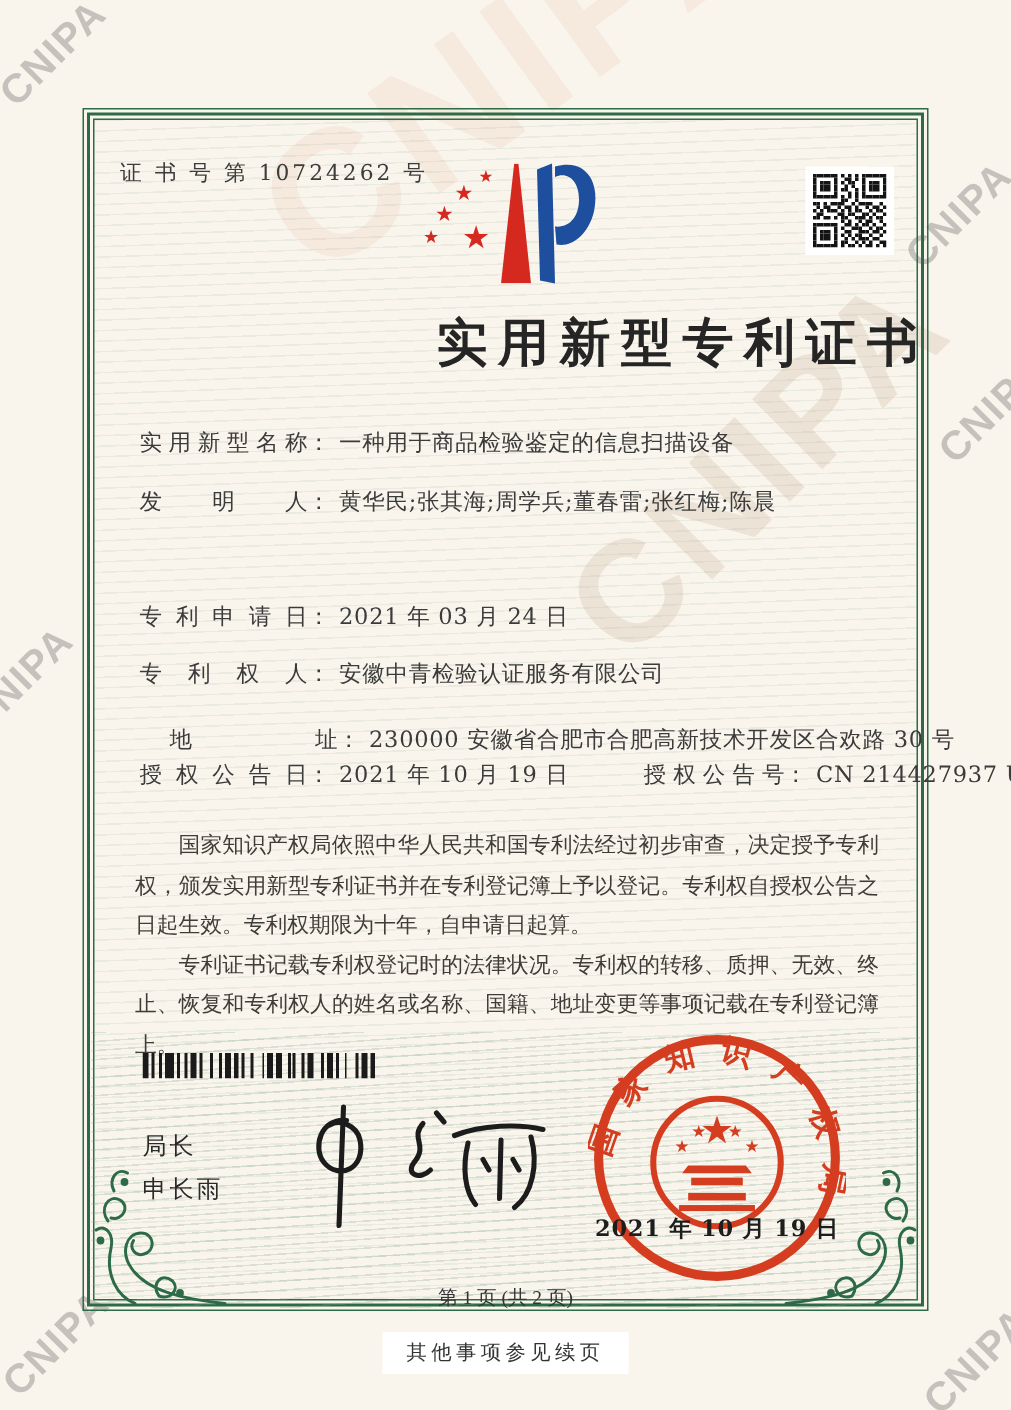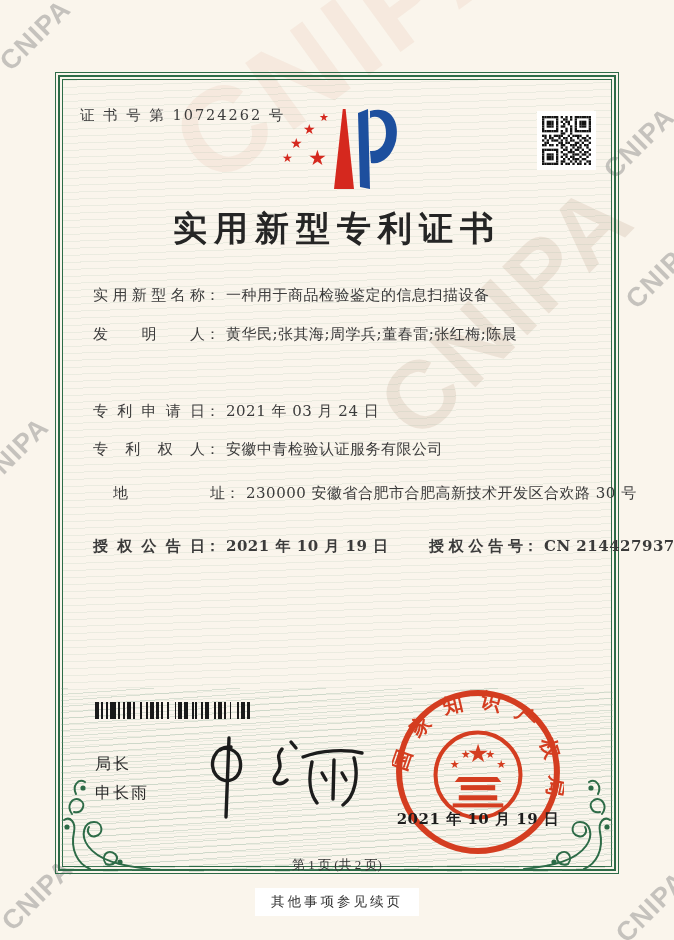--- a/index.html
+++ b/index.html
@@ -29,21 +29,21 @@
 
   
   .cert-number{position:absolute;left:80px;top:106px;font-size:14.5px;letter-spacing:2px;color:#3c3c3c;}
   .logo{position:absolute;left:282px;top:102px;width:116px;height:98px;}
   .logo .star{position:absolute;color:var(--logo-red);line-height:1;}
   .logo .wedge{position:absolute;left:52px;top:7px;width:20px;height:80px;background:var(--logo-red);
     clip-path:polygon(44% 0%,58% 0%,100% 100%,0% 100%);}
   .logo .psvg{position:absolute;left:72px;top:3px;}
   .qr{position:absolute;left:537px;top:111px;width:59px;height:59px;background:#ffffff;
     display:flex;align-items:center;justify-content:center;}
-  .title{position:absolute;left:55px;top:206px;width:564px;text-align:center;
+  .title{position:absolute;left:55px;top:206px;width:564px;text-align:right;
     font-size:34px;font-weight:bold;color:#252525;letter-spacing:7px;}
 
   
   .field{position:absolute;left:93px;font-size:15px;color:#3b3b3b;white-space:nowrap;}
   .flabel{display:inline-block;width:112px;text-align:justify;text-align-last:justify;vertical-align:top;}
   .fcolon{display:inline-block;margin-right:6px;}
   .fvalue{letter-spacing:0.5px;}
   .grant2{position:absolute;left:336px;top:0;}
   .grant2 .flabel{width:94px;}
 
@@ -381,28 +381,30 @@
   </div>
   <div class="field" style="top:402px;">
     <span class="flabel">专利申请日</span><span class="fcolon">：</span><span class="fvalue">2021 年 03 月 24 日</span>
   </div>
   <div class="field" style="top:440px;font-family:Liberation Serif, serif;">
     <span class="flabel">专利权人</span><span class="fcolon">：</span><span class="fvalue">安徽中青检验认证服务有限公司</span>
   </div>
   <div class="field" style="top:484px;margin-left:20px;">
     <span class="flabel">地址</span><span class="fcolon">：</span><span class="fvalue">230000 安徽省合肥市合肥高新技术开发区合欢路 30 号</span>
   </div>
-  <div class="field" style="top:537px;width:500px;font-weight:bold;">
+  <div class="field" style="top:507px;width:500px;">
     <span class="flabel">授权公告日</span><span class="fcolon">：</span><span class="fvalue">2021 年 10 月 19 日</span>
     <span class="grant2">
       <span class="flabel">授权公告号</span><span class="fcolon">：</span><span class="fvalue">CN 214427937 U</span>
     </span>
   </div>
 
   <div class="body-text">
+    <p>国家知识产权局依照中华人民共和国专利法经过初步审查，决定授予专利权，颁发实用新型专利证书并在专利登记簿上予以登记。专利权自授权公告之日起生效。专利权期限为十年，自申请日起算。</p>
+    <p>专利证书记载专利权登记时的法律状况。专利权的转移、质押、无效、终止、恢复和专利权人的姓名或名称、国籍、地址变更等事项记载在专利登记簿上。</p>
   </div>
 
   <div class="barcode" id="barcode-bars"><span style="display: inline-block; height: 17px; width: 3.8px; background: rgb(26, 26, 26);"></span><span style="display: inline-block; height: 17px; width: 1.9px; background: transparent;"></span><span style="display: inline-block; height: 17px; width: 1.9px; background: rgb(26, 26, 26);"></span><span style="display: inline-block; height: 17px; width: 3.8px; background: transparent;"></span><span style="display: inline-block; height: 17px; width: 1.9px; background: rgb(26, 26, 26);"></span><span style="display: inline-block; height: 17px; width: 1.9px; background: transparent;"></span><span style="display: inline-block; height: 17px; width: 5.7px; background: rgb(26, 26, 26);"></span><span style="display: inline-block; height: 17px; width: 1.9px; background: transparent;"></span><span style="display: inline-block; height: 17px; width: 1.9px; background: rgb(26, 26, 26);"></span><span style="display: inline-block; height: 17px; width: 3.8px; background: transparent;"></span><span style="display: inline-block; height: 17px; width: 1.9px; background: rgb(26, 26, 26);"></span><span style="display: inline-block; height: 17px; width: 1.9px; background: transparent;"></span><span style="display: inline-block; height: 17px; width: 3.8px; background: rgb(26, 26, 26);"></span><span style="display: inline-block; height: 17px; width: 1.9px; background: transparent;"></span><span style="display: inline-block; height: 17px; width: 1.9px; background: rgb(26, 26, 26);"></span><span style="display: inline-block; height: 17px; width: 5.7px; background: transparent;"></span><span style="display: inline-block; height: 17px; width: 1.9px; background: rgb(26, 26, 26);"></span><span style="display: inline-block; height: 17px; width: 3.8px; background: transparent;"></span><span style="display: inline-block; height: 17px; width: 1.9px; background: rgb(26, 26, 26);"></span><span style="display: inline-block; height: 17px; width: 1.9px; background: transparent;"></span><span style="display: inline-block; height: 17px; width: 3.8px; background: rgb(26, 26, 26);"></span><span style="display: inline-block; height: 17px; width: 1.9px; background: transparent;"></span><span style="display: inline-block; height: 17px; width: 3.8px; background: rgb(26, 26, 26);"></span><span style="display: inline-block; height: 17px; width: 1.9px; background: transparent;"></span><span style="display: inline-block; height: 17px; width: 1.9px; background: rgb(26, 26, 26);"></span><span style="display: inline-block; height: 17px; width: 3.8px; background: transparent;"></span><span style="display: inline-block; height: 17px; width: 1.9px; background: rgb(26, 26, 26);"></span><span style="display: inline-block; height: 17px; width: 5.7px; background: transparent;"></span><span style="display: inline-block; height: 17px; width: 1.9px; background: rgb(26, 26, 26);"></span><span style="display: inline-block; height: 17px; width: 1.9px; background: transparent;"></span><span style="display: inline-block; height: 17px; width: 3.8px; background: rgb(26, 26, 26);"></span><span style="display: inline-block; height: 17px; width: 1.9px; background: transparent;"></span><span style="display: inline-block; height: 17px; width: 3.8px; background: rgb(26, 26, 26);"></span><span style="display: inline-block; height: 17px; width: 3.8px; background: transparent;"></span><span style="display: inline-block; height: 17px; width: 1.9px; background: rgb(26, 26, 26);"></span><span style="display: inline-block; height: 17px; width: 1.9px; background: transparent;"></span><span style="display: inline-block; height: 17px; width: 1.9px; background: rgb(26, 26, 26);"></span><span style="display: inline-block; height: 17px; width: 3.8px; background: transparent;"></span><span style="display: inline-block; height: 17px; width: 1.9px; background: rgb(26, 26, 26);"></span><span style="display: inline-block; height: 17px; width: 1.9px; background: transparent;"></span><span style="display: inline-block; height: 17px; width: 3.8px; background: rgb(26, 26, 26);"></span><span style="display: inline-block; height: 17px; width: 5.7px; background: transparent;"></span><span style="display: inline-block; height: 17px; width: 1.9px; background: rgb(26, 26, 26);"></span><span style="display: inline-block; height: 17px; width: 1.9px; background: transparent;"></span><span style="display: inline-block; height: 17px; width: 3.8px; background: rgb(26, 26, 26);"></span><span style="display: inline-block; height: 17px; width: 1.9px; background: transparent;"></span><span style="display: inline-block; height: 17px; width: 1.9px; background: rgb(26, 26, 26);"></span><span style="display: inline-block; height: 17px; width: 3.8px; background: transparent;"></span><span style="display: inline-block; height: 17px; width: 1.9px; background: rgb(26, 26, 26);"></span><span style="display: inline-block; height: 17px; width: 5.7px; background: transparent;"></span><span style="display: inline-block; height: 17px; width: 1.9px; background: rgb(26, 26, 26);"></span><span style="display: inline-block; height: 17px; width: 1.9px; background: transparent;"></span><span style="display: inline-block; height: 17px; width: 3.8px; background: rgb(26, 26, 26);"></span><span style="display: inline-block; height: 17px; width: 1.9px; background: transparent;"></span><span style="display: inline-block; height: 17px; width: 3.8px; background: rgb(26, 26, 26);"></span><span style="display: inline-block; height: 17px; width: 1.9px; background: transparent;"></span></div>
 
   <div class="bureau-role">局长</div>
   <div class="bureau-name">申长雨</div>
 
   <div class="signature">
     <svg viewBox="0 0 178 92" fill="none" stroke="#1c1c1c" stroke-width="3.4" stroke-linecap="round" width="178" height="92">
       <path d="M35,14 C18,12 12,32 20,42 C30,54 48,46 44,27 C42,17 30,13 24,17"></path>

